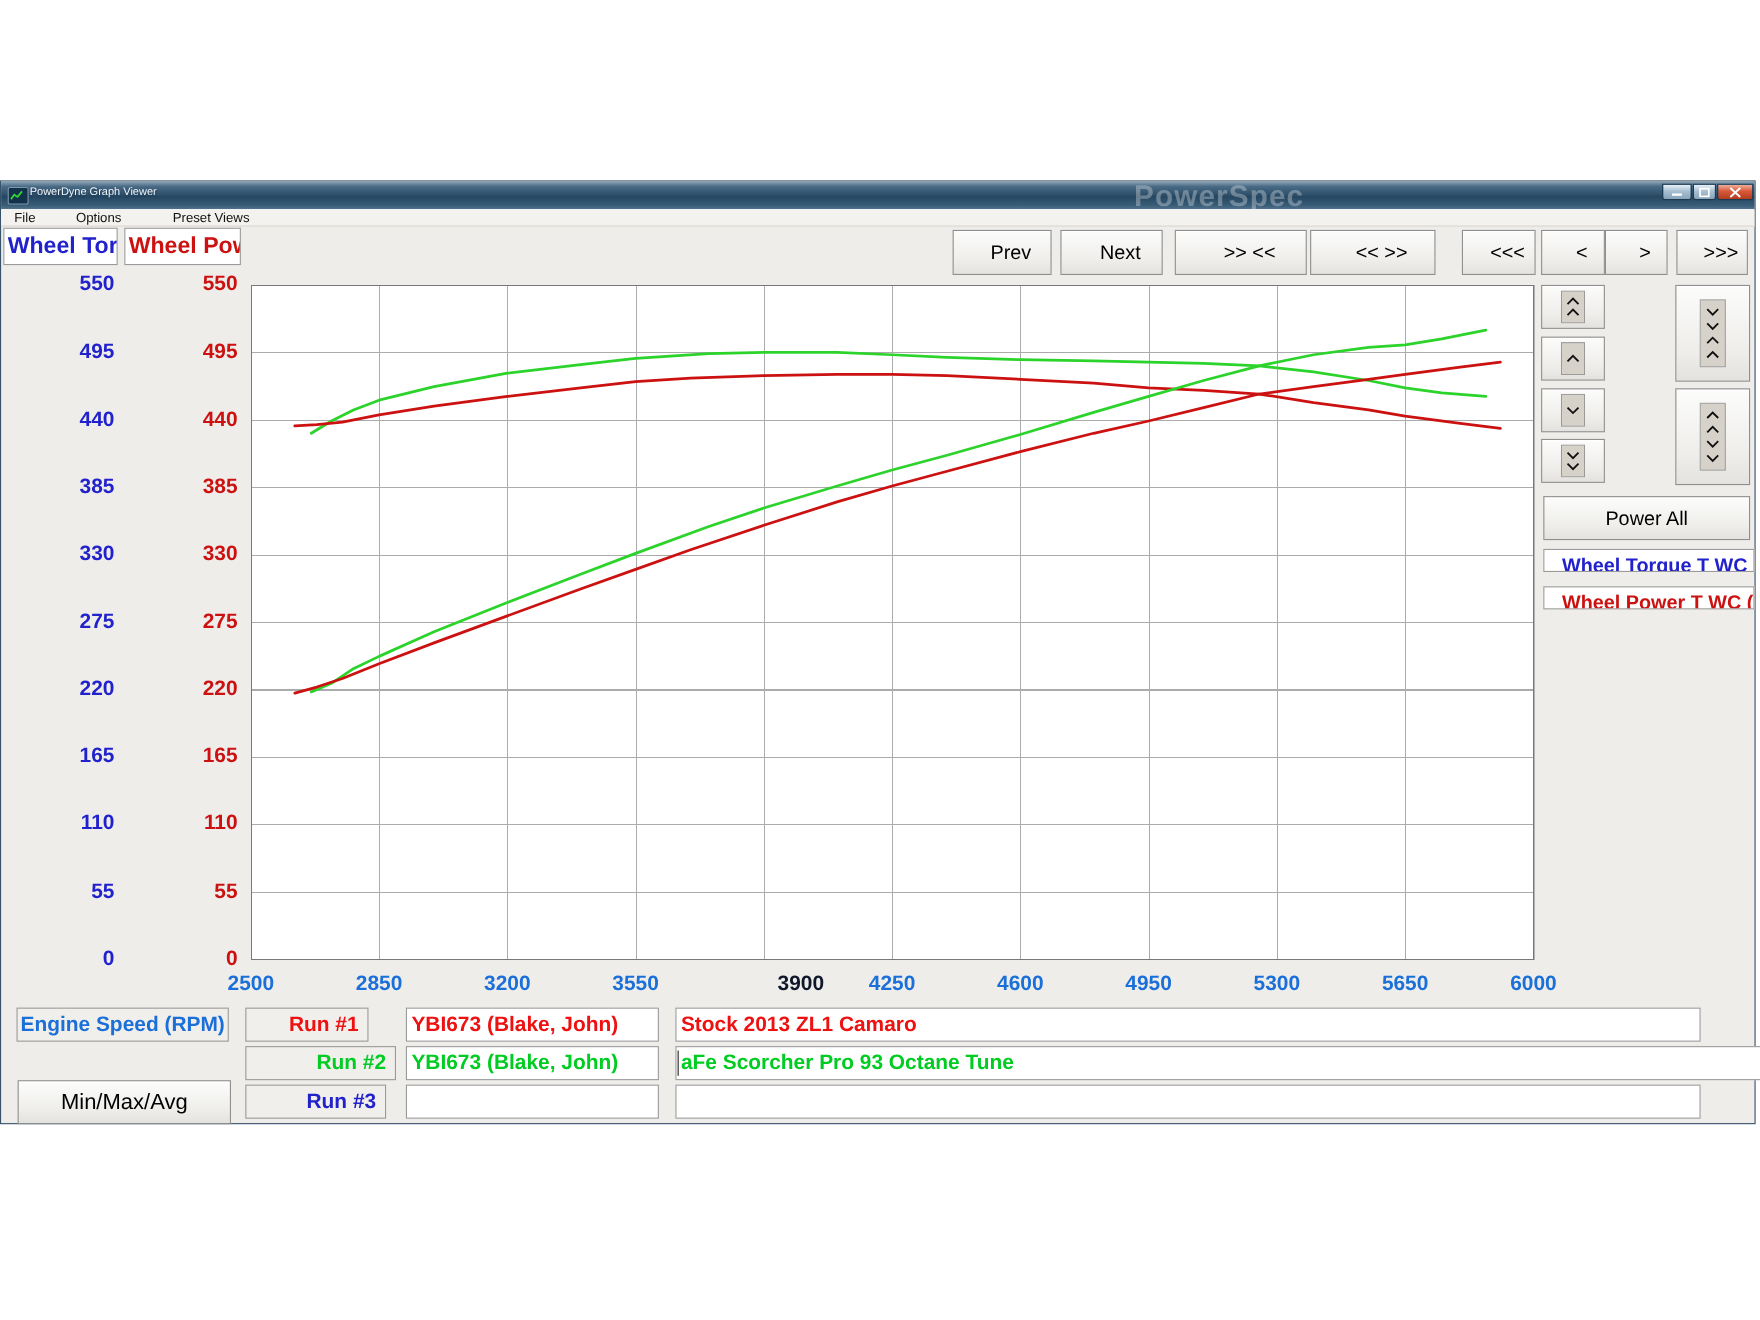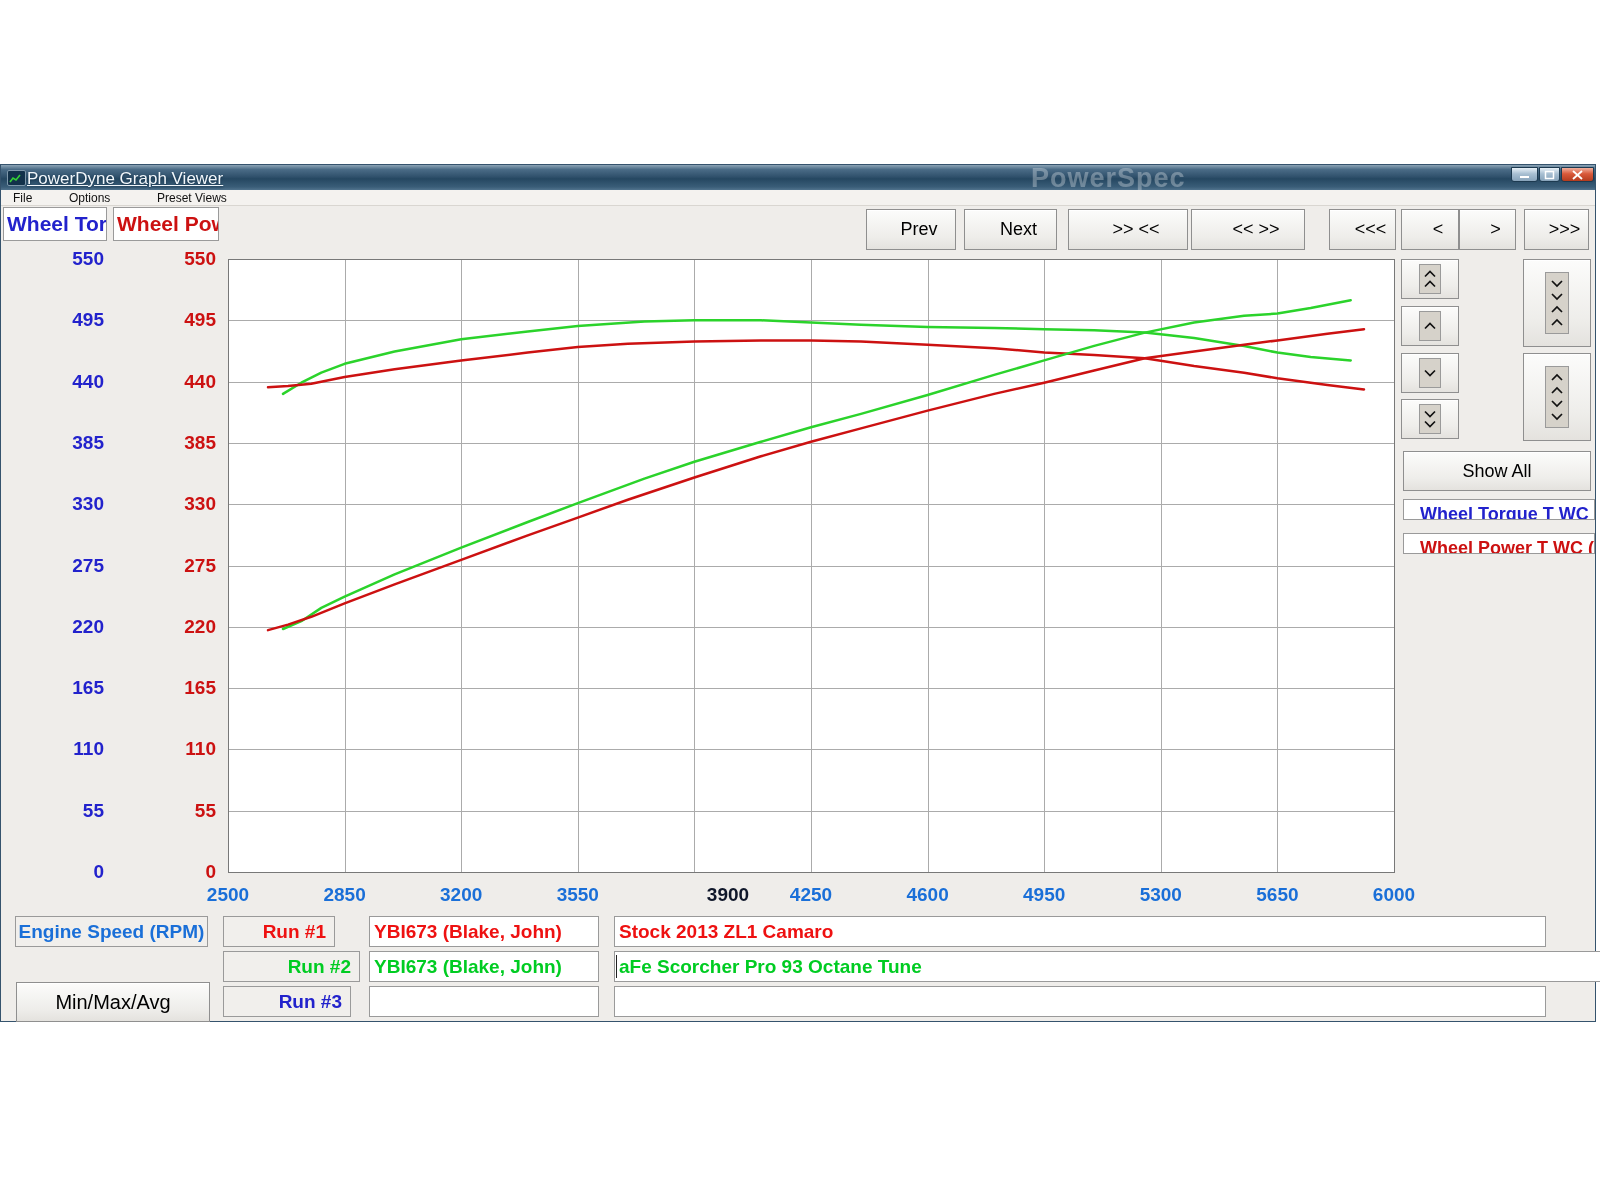--- a/index.html
+++ b/index.html
@@ -5,21 +5,21 @@
   html,body{margin:0;padding:0;background:#ffffff;}
   #canvas{position:relative;width:1600px;height:1200px;background:#ffffff;overflow:hidden;
           font-family:"Liberation Sans",sans-serif;}
   .abs{position:absolute;}
   #app-window{left:0;top:164px;width:1596px;height:858px;background:#efedea;
               border:1px solid #35536d;box-sizing:border-box;}
   
   #title-bar{left:0;top:0;width:100%;height:25px;overflow:hidden;
      background:linear-gradient(180deg,#8ca4b6 0%,#4a6b86 18%,#2f506b 48%,#254761 55%,#3a5d78 88%,#51738d 100%);
      border-bottom:1px solid #1d3b52;}
-  #title-text{left:26px;top:4px;color:#f2f7fb;font-size:17px;text-shadow:0 1px 2px #16324a;white-space:nowrap;text-decoration:underline;}
+  #title-text{left:26px;top:4px;color:#f2f7fb;font-size:10px;text-shadow:0 1px 2px #16324a;white-space:nowrap;}
   #watermark{left:1030px;top:-2px;width:420px;height:28px;color:rgba(255,255,255,0.30);
      font-size:27px;font-weight:bold;letter-spacing:1px;overflow:hidden;}
   #app-icon{left:6px;top:5px;width:17px;height:14px;background:#12314a;border:1px solid #7e97aa;border-radius:2px;}
   .cap-btn{top:2px;height:15px;border:1px solid #1d3a50;border-radius:0 0 3px 3px;box-sizing:border-box;}
   #btn-min{left:1510px;width:27px;background:linear-gradient(180deg,#e8f1f8,#a8bfd2 45%,#87a3ba);}
   #btn-max{left:1538px;width:21px;background:linear-gradient(180deg,#e8f1f8,#a8bfd2 45%,#87a3ba);}
   #btn-close{left:1560px;width:33px;background:linear-gradient(180deg,#f0b09e,#d9593a 45%,#b33b1e);}
   .cap-glyph{display:block;margin:2px auto 0 auto;}
   
   #menu-bar{left:0;top:25px;width:100%;height:15px;background:#f4f2ef;border-bottom:1px solid #d9d6d1;
@@ -167,21 +167,21 @@
         <div class="abs xtick" style="left: 677px; top: 720px; color: #0f172a;">3900</div>
         <div class="abs xtick" style="left: 760px; top: 720px; color: rgb(26, 111, 216);">4250</div>
         <div class="abs xtick" style="left: 876.6px; top: 720px; color: rgb(26, 111, 216);">4600</div>
         <div class="abs xtick" style="left: 993.2px; top: 720px; color: rgb(26, 111, 216);">4950</div>
         <div class="abs xtick" style="left: 1109.8px; top: 720px; color: rgb(26, 111, 216);">5300</div>
         <div class="abs xtick" style="left: 1226.4px; top: 720px; color: rgb(26, 111, 216);">5650</div>
         <div class="abs xtick" style="left: 1343px; top: 720px; color: rgb(26, 111, 216);">6000</div>
       </div>
 
     <div id="side-panel">
-      <div id="show-all-btn" class="w-btn">Show All</div>
+      <div id="show-all-btn" class="w-btn">Power All</div>
       <div id="legend-area">
           <div class="legend-box" style="top: 334px; color: rgb(34, 34, 204);">Wheel Torque T WC</div>
           <div class="legend-box" style="top: 368px; color: rgb(204, 17, 17);">Wheel Power T WC (</div>
         </div>
     <div class="w-btn side-sm-btn" style="top: 94px; height: 40px; padding-top: 0px;"><span></span><svg width="22" height="30" style="display:block;margin:4px auto 0 auto">
             <rect x="0.5" y="0.5" width="21" height="29" fill="#d6d2ca" stroke="#9a9a9a"></rect>
             <polyline points="6,12.5 11,7.5 16,12.5" fill="none" stroke="#111" stroke-width="1.7"></polyline>
             <polyline points="6,22.5 11,17.5 16,22.5" fill="none" stroke="#111" stroke-width="1.7"></polyline>
           </svg></div>
         <div class="w-btn side-sm-btn" style="top: 141px; height: 40px; padding-top: 0px;"><span></span><svg width="22" height="30" style="display:block;margin:4px auto 0 auto">

